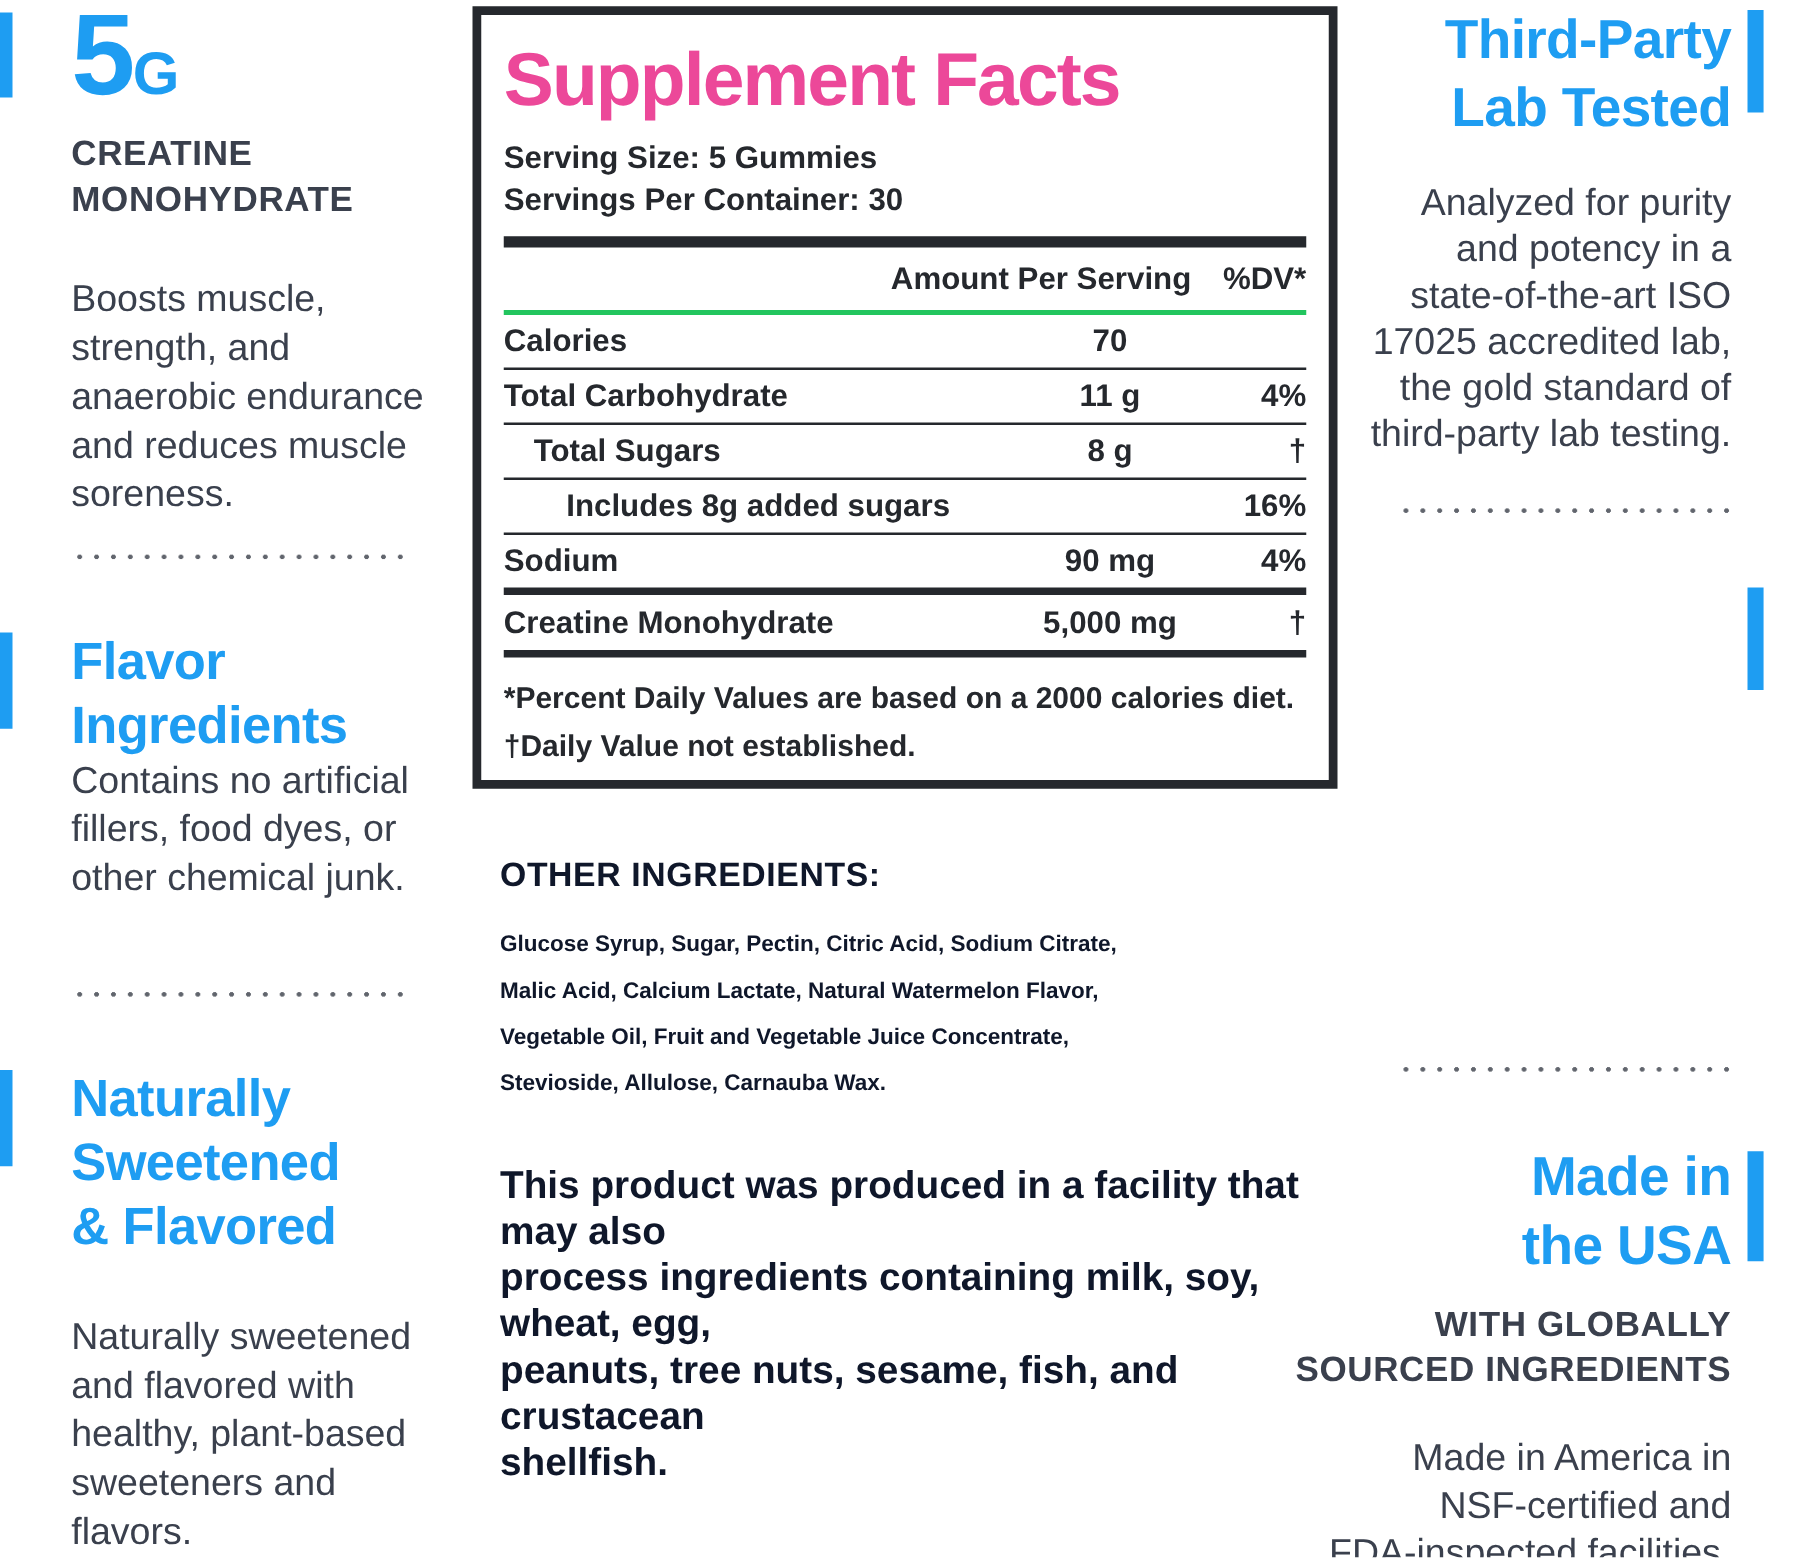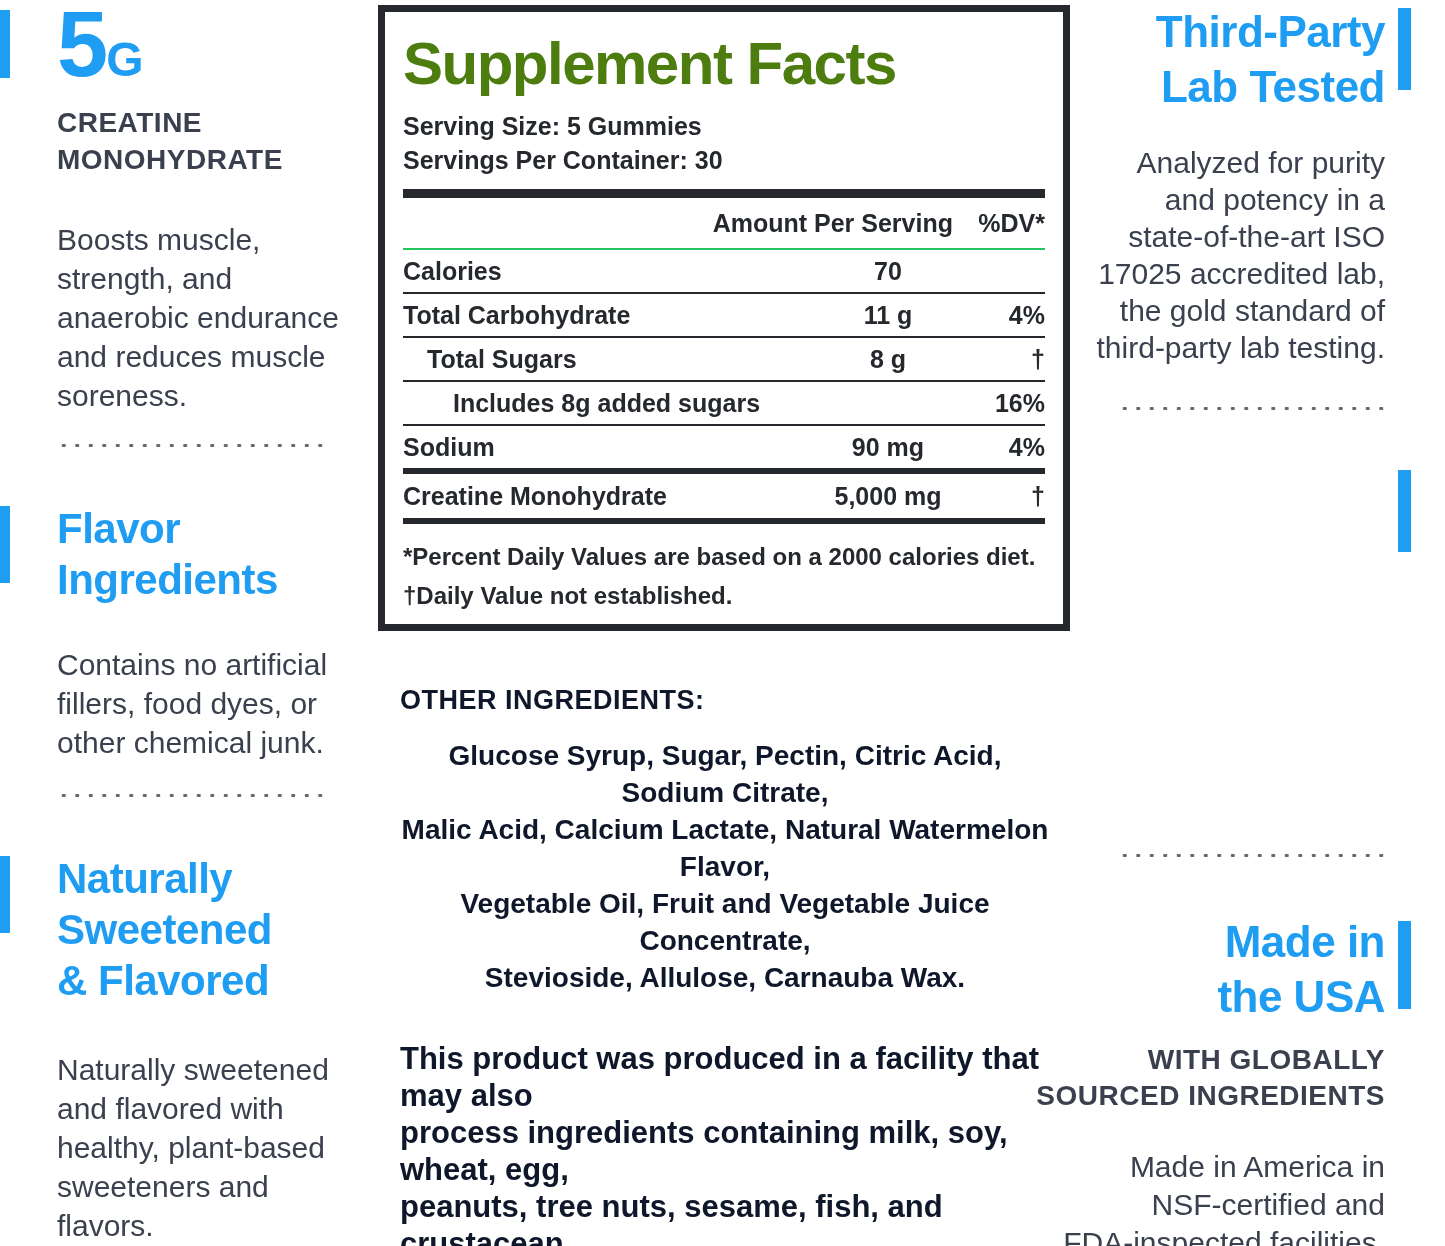--- a/index.html
+++ b/index.html
@@ -20,44 +20,44 @@
     background-size:13.5px 5px;background-repeat:repeat-x;background-position:left center;
   }
 
   
   .lsec{position:absolute;left:57px;width:312px;}
   .bigline{line-height:.8;}
   .big-amount{font-size:92px;font-weight:800;color:#1E9DF2;letter-spacing:-2px;}
   .big-unit{font-size:48px;font-weight:800;color:#1E9DF2;}
   .lsub{margin-top:22px;font-size:28px;font-weight:800;line-height:37px;letter-spacing:.5px;color:#3A404D;}
   .lhead{font-size:42px;font-weight:800;line-height:51px;letter-spacing:-.5px;color:#1E9DF2;}
-  .lbody{margin-top:40px;font-size:30px;line-height:39px;color:#3A404D;}
+  .lbody{font-size:30px;line-height:39px;color:#3A404D;}
 
   
   .panel{
     position:absolute;left:378px;top:5px;width:692px;height:626px;
     border:7px solid #25282D;box-sizing:border-box;padding:20px 18px 0 18px;color:#25282D;
   }
-  .sf-title{font-size:60px;font-weight:800;letter-spacing:-1.5px;line-height:1.05;color:#4d7c0f;}
+  .sf-title{font-size:60px;font-weight:800;letter-spacing:-1.5px;line-height:1.05;color:#ec4899;}
   .sf-serving{margin-top:14px;font-size:25px;font-weight:700;line-height:34px;}
   .sf-thickbar{height:9px;background:#25282D;margin-top:12px;}
-  .sf-head{display:flex;justify-content:flex-end;align-items:center;height:50px;border-bottom:2px solid #22c55e;font-size:25px;font-weight:800;}
+  .sf-head{display:flex;justify-content:flex-end;align-items:center;height:50px;border-bottom:4px solid #22c55e;font-size:25px;font-weight:800;}
   .sf-row{display:flex;align-items:center;height:42px;border-bottom:2px solid #25282D;font-size:25px;}
   .sf-row.thick{border-bottom-width:6px;}
   .sf-name{flex:1;font-weight:700;}
   .ind1 .sf-name{padding-left:24px;font-weight:600;}
   .ind2 .sf-name{padding-left:50px;font-weight:600;}
   .sf-amount{width:130px;text-align:center;font-weight:600;}
   .sf-dv{width:92px;text-align:right;font-weight:700;}
   .sf-foot{margin-top:13px;font-size:24px;font-weight:600;line-height:39px;}
 
   
   .other{position:absolute;left:400px;top:685px;width:650px;color:#0f172a;}
   .oi-head{font-size:27px;font-weight:800;letter-spacing:.5px;}
-  .oi-body{margin-top:21px;font-size:28px;font-weight:600;line-height:37px;text-align:center;}
+  .oi-body{margin-top:21px;font-size:18px;font-weight:600;line-height:37px;}
   .oi-facility{margin-top:44px;font-size:31px;font-weight:700;line-height:37px;}
 
   
   .rsec{position:absolute;left:1020px;width:365px;text-align:right;}
   .rhead{font-size:44px;font-weight:800;line-height:55px;letter-spacing:-.5px;color:#1E9DF2;}
   .rsub{margin-top:18px;font-size:28px;font-weight:800;line-height:36px;letter-spacing:.5px;color:#3A404D;}
   .rbody{margin-top:30px;font-size:30px;line-height:37px;color:#3A404D;}
   .rbody3{margin-top:34px;font-size:30px;line-height:38px;color:#3A404D;}
 </style>
 </head>

